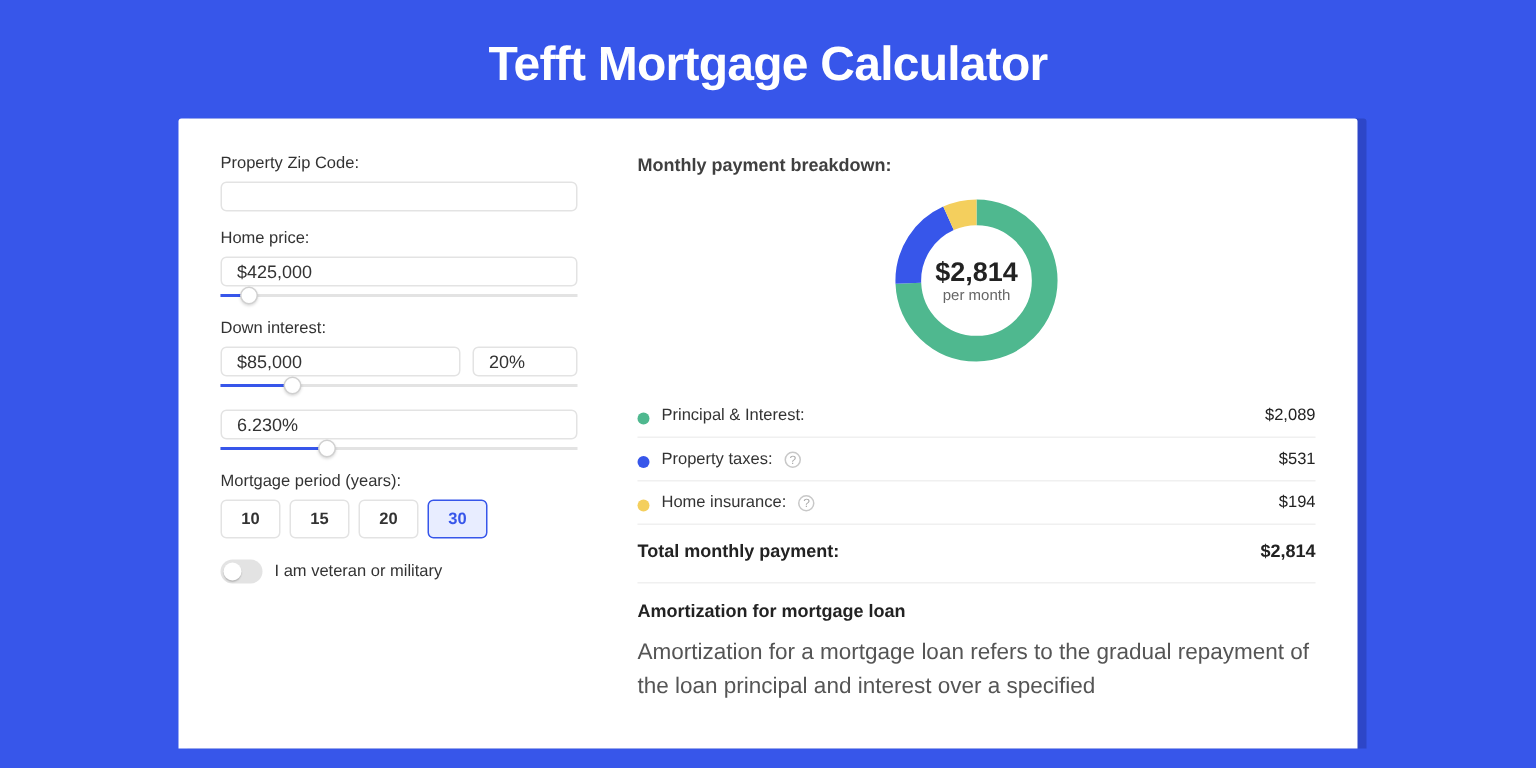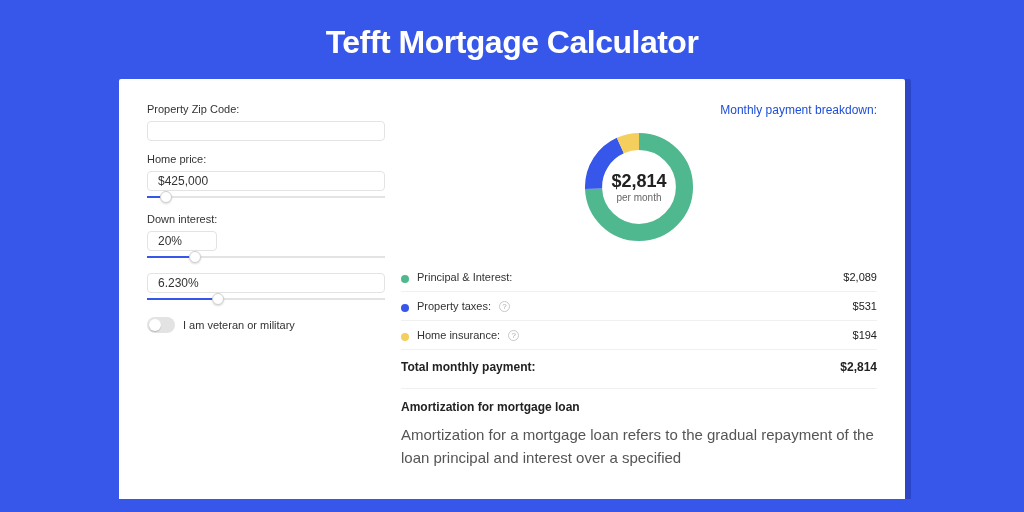--- a/index.html
+++ b/index.html
@@ -1,38 +1,38 @@
 <!DOCTYPE html>
 <html><head>
 <meta charset="utf-8">
 <style>
   * { box-sizing: border-box; margin: 0; padding: 0; font-family: -apple-system, BlinkMacSystemFont, "Segoe UI", Helvetica, Arial, sans-serif; }
   body { width: 1024px; height: 512px; background: #3756ea; overflow: hidden; }
   .page-title { color: #ffffff; text-align: center; font-size: 32px; font-weight: 700; padding: 24px 0 18px; letter-spacing: -0.5px; }
-  .card { background: #fff; margin: 0 auto; width: 786px; height: 420px; border-radius: 2px 2px 0 0; box-shadow: 6px 0 0 0 #2d46c8; padding: 24px 28px 0 28px; display: flex; gap: 16px; overflow: hidden; }
+  .card { background: #fff; margin: 0 auto; width: 786px; height: 420px; border-radius: 2px 2px 0 0; box-shadow: 6px 0 0 0 #2d46c8; padding: 24px 28px 0 28px; display: flex; gap: 40px; overflow: hidden; }
   .left { width: 238px; font-size: 11px; color: #333; }
   .right { flex: 1; }
   .field-label { font-size: 11px; color: #333; margin-bottom: 6px; display: block; }
   .field { margin-bottom: 12px; }
   .input { width: 100%; height: 20px; border: 1px solid #e3e3e3; border-radius: 4px; padding: 0 10px; font-size: 12px; color: #333; background: #fff; }
   .slider { position: relative; height: 8px; margin-top: 2px; }
   .slider-track { height: 2px; background: #e3e3e3; position: absolute; left: 0; right: 0; top: 3px; }
   .slider-fill { height: 2px; background: #3756ea; position: absolute; left: 0; top: 3px; }
   .slider-thumb { width: 12px; height: 12px; background: #fff; border: 1px solid #d0d0d0; border-radius: 50%; position: absolute; top: -2px; box-shadow: 0 1px 2px rgba(0,0,0,0.15); }
   .dp-row { display: flex; gap: 8px; }
   .dp-amount { flex: 1; }
   .dp-pct { width: 70px; }
   .period-row { display: flex; gap: 6px; }
   .period-btn { width: 40px; height: 26px; border: 1px solid #e3e3e3; border-radius: 4px; background: #fff; font-size: 11px; font-weight: 600; color: #333; display: flex; align-items: center; justify-content: center; cursor: pointer; }
   .period-btn.active { background: #e8edff; border-color: #3756ea; color: #3756ea; }
   .toggle-row { display: flex; align-items: center; gap: 8px; margin-top: 14px; }
   .toggle { width: 28px; height: 16px; background: #e3e3e3; border-radius: 10px; position: relative; }
   .toggle-knob { width: 12px; height: 12px; background: #fff; border-radius: 50%; position: absolute; top: 2px; left: 2px; box-shadow: 0 1px 1px rgba(0,0,0,0.2); }
   .toggle-label { font-size: 11px; color: #333; }
-  .section-title { font-size: 12px; font-weight: 400; color: #1d4ed8; margin-bottom: 10px; text-align: right; }
+  .section-title { font-size: 12px; font-weight: 700; color: #404040; margin-bottom: 10px; }
   .donut-wrap { display: flex; justify-content: center; margin: 6px 0 16px; }
   .donut { position: relative; width: 120px; height: 120px; }
   .donut svg { width: 120px; height: 120px; transform: rotate(-90deg); }
   .donut-center { position: absolute; inset: 0; display: flex; flex-direction: column; align-items: center; justify-content: center; }
   .donut-value { font-size: 18px; font-weight: 700; color: #222; }
   .donut-sub { font-size: 10px; color: #666; }
   .legend-row { display: flex; align-items: center; justify-content: space-between; padding: 8px 0; border-bottom: 1px solid #f0f0f0; }
   .legend-row:last-of-type { border-bottom: 1px solid #f0f0f0; }
   .legend-left { display: flex; align-items: flex-end; gap: 8px; font-size: 11px; color: #333; }
   .legend-dot { width: 8px; height: 8px; border-radius: 50%; display: inline-block; }
@@ -62,38 +62,48 @@
       <div class="slider">
         <div class="slider-track"></div>
         <div class="slider-fill" style="width: 8%;"></div>
         <div class="slider-thumb" style="left: calc(8% - 6px);"></div>
       </div>
     </div>
 
     <div class="field">
       <label class="field-label">Down interest:</label>
       <div class="dp-row">
+        <input class="input dp-amount" value="$85,000" style="">
         <input class="input dp-pct" value="20%" style="">
       </div>
       <div class="slider">
         <div class="slider-track"></div>
         <div class="slider-fill" style="width: 20%;"></div>
         <div class="slider-thumb" style="left: calc(20% - 6px);"></div>
       </div>
     </div>
 
     <div class="field">
       <input class="input" value="6.230%" style="">
       <div class="slider">
         <div class="slider-track"></div>
         <div class="slider-fill" style="width: 30%;"></div>
         <div class="slider-thumb" style="left: calc(30% - 6px);"></div>
       </div>
     </div>
 
+    <div class="field">
+      <label class="field-label">Mortgage period (years):</label>
+      <div class="period-row">
+          <div class="period-btn">10</div>
+          <div class="period-btn">15</div>
+          <div class="period-btn">20</div>
+          <div class="period-btn active">30</div>
+        </div>
+    </div>
 
     <div class="toggle-row">
       <div class="toggle">
         <div class="toggle-knob"></div>
       </div>
       <span class="toggle-label">I am veteran or military</span>
     </div>
 
   </div>
 

